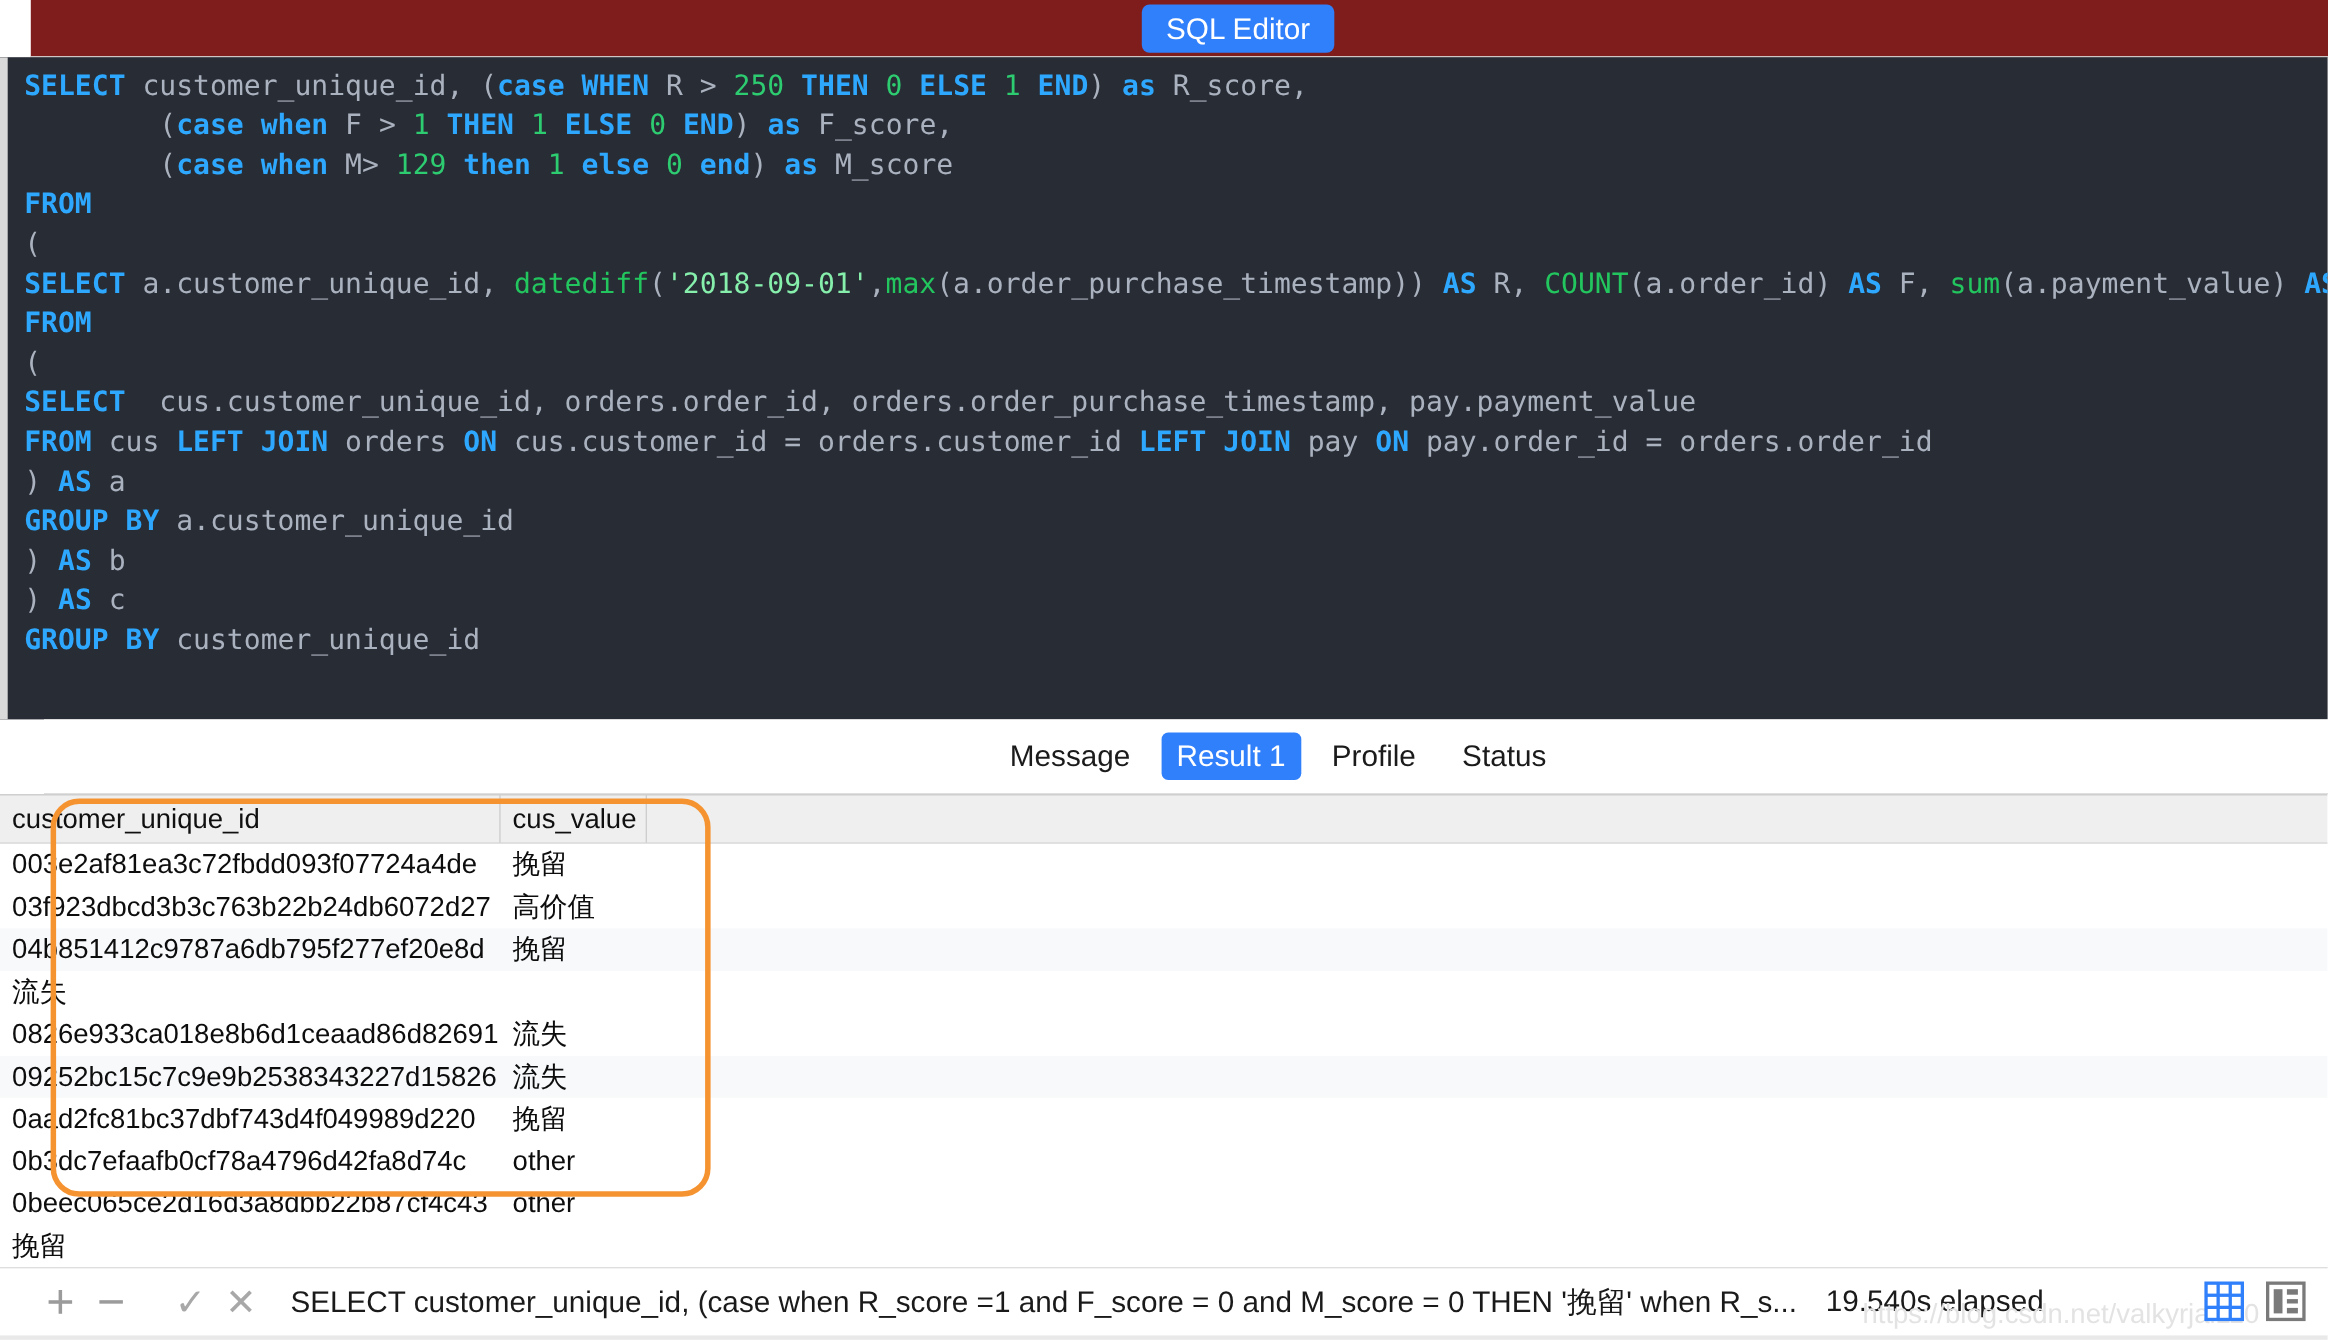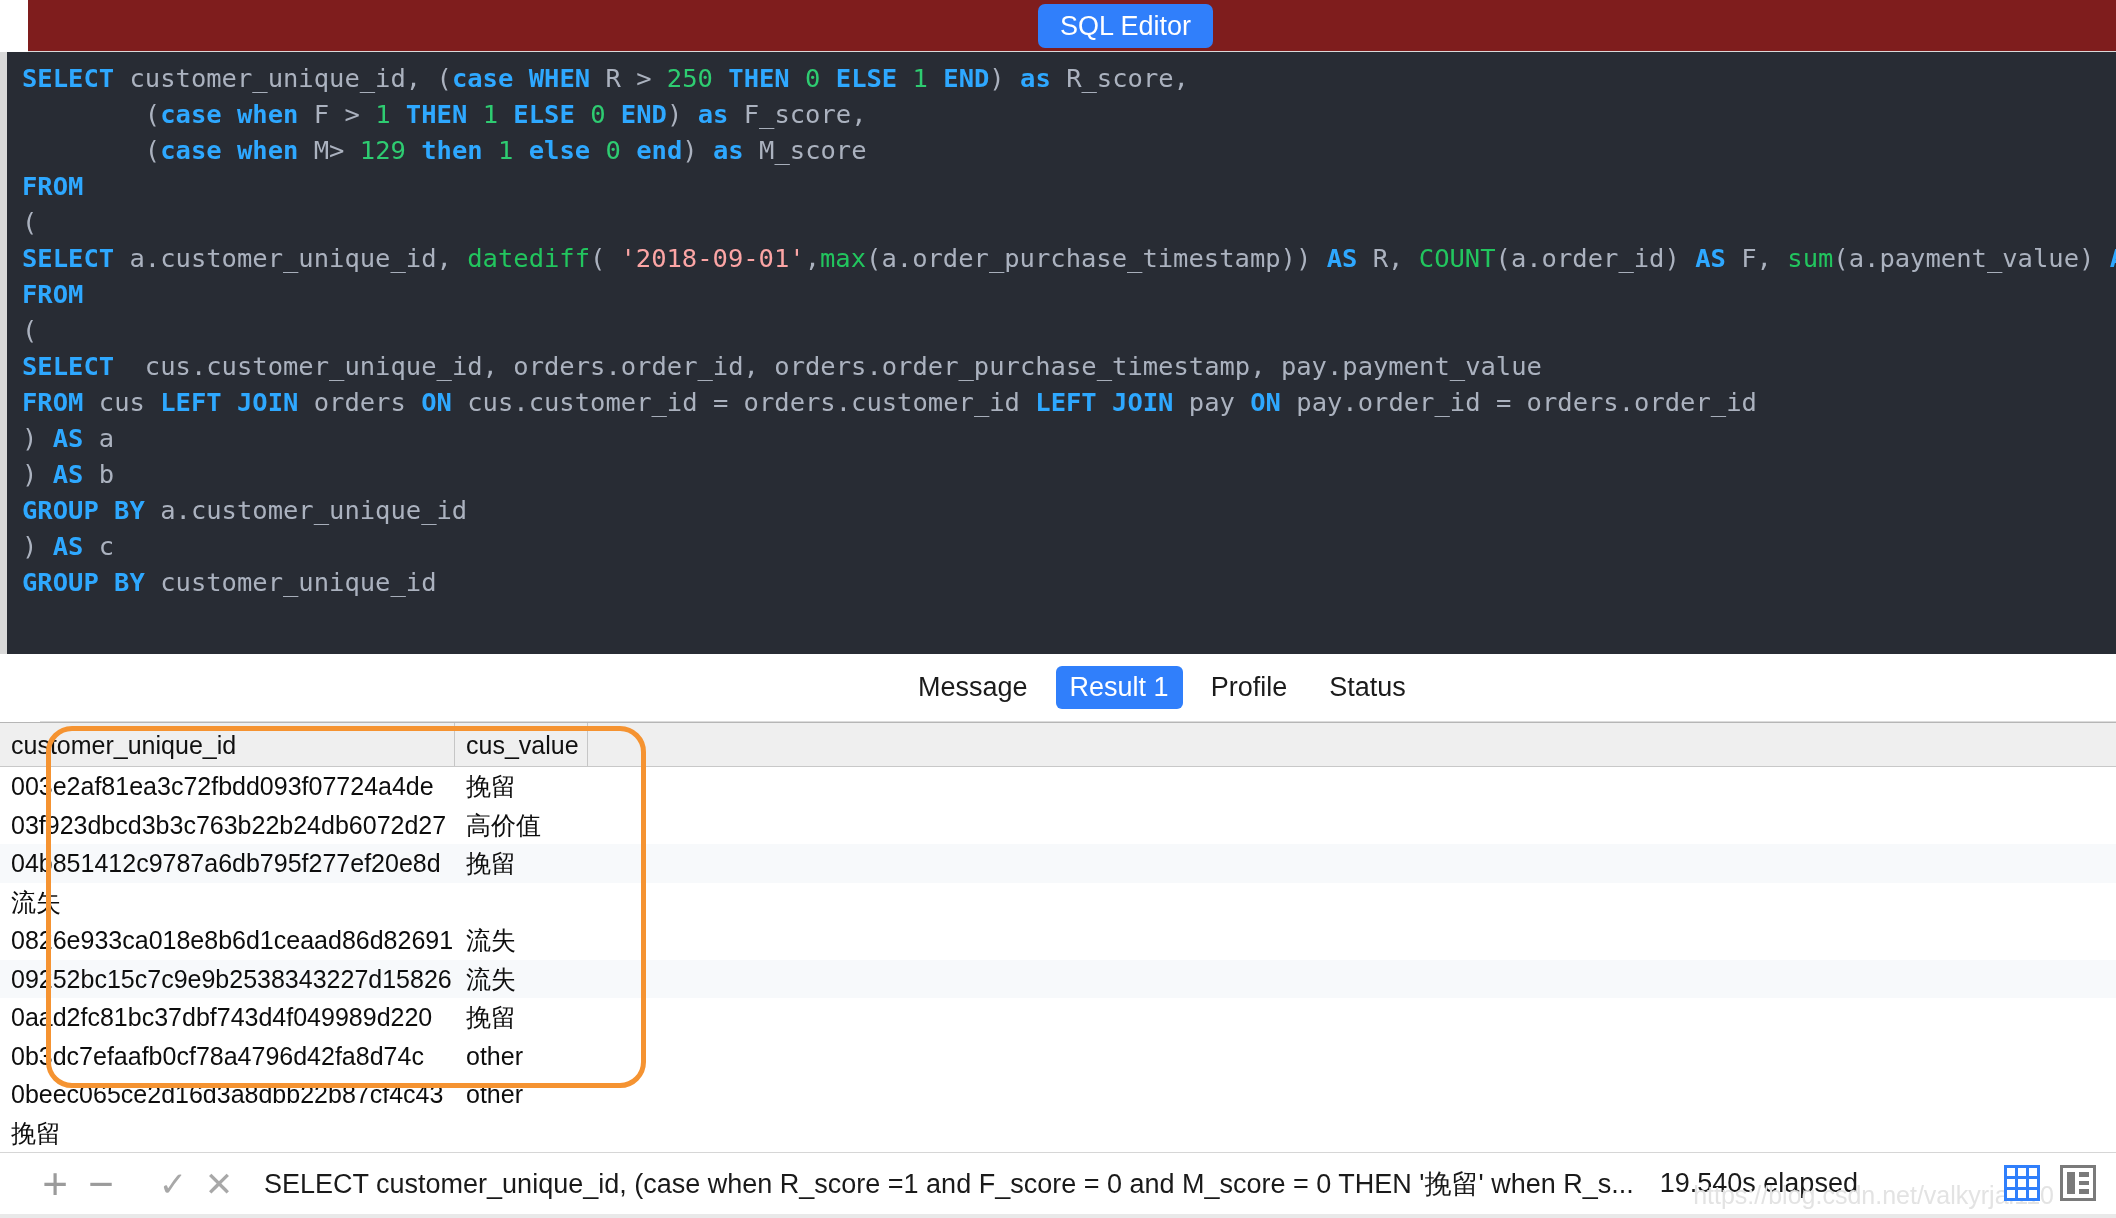--- a/index.html
+++ b/index.html
@@ -43,21 +43,21 @@
     height: 36px; line-height: 36px;
     font-family: "DejaVu Sans Mono", "Liberation Mono", monospace;
     font-size: 25.5px;
     color: #abb2bf;
     white-space: pre;
     padding-left: 22px;
   }
   .kw  { color: #2ea8ff; font-weight: bold; }       
   .kw2 { color: #22c55e; }                           
   .num { color: #2ecc71; }                           
-  .str { color: #fca5a5; margin-left: 15px; }                           
+  .str { color: #86efac; }                           
   .pl  { color: #abb2bf; }                           
 
   
   #result-tabs {
     position: absolute; left: 0; top: 654px; width: 2116px; height: 68px;
     background: #ffffff;
     border-bottom: 1px solid #dcdcdc;
     display: flex; align-items: center;
     padding-left: 864px;
     margin-left: 40px;
@@ -185,22 +185,22 @@
       <div class="code-line"><span class="pl">        (</span><span class="kw">case</span><span class="pl"> </span><span class="kw">when</span><span class="pl"> F &gt; </span><span class="num">1</span><span class="pl"> </span><span class="kw">THEN</span><span class="pl"> </span><span class="num">1</span><span class="pl"> </span><span class="kw">ELSE</span><span class="pl"> </span><span class="num">0</span><span class="pl"> </span><span class="kw">END</span><span class="pl">) </span><span class="kw">as</span><span class="pl"> F_score,</span></div>
       <div class="code-line"><span class="pl">        (</span><span class="kw">case</span><span class="pl"> </span><span class="kw">when</span><span class="pl"> M&gt; </span><span class="num">129</span><span class="pl"> </span><span class="kw">then</span><span class="pl"> </span><span class="num">1</span><span class="pl"> </span><span class="kw">else</span><span class="pl"> </span><span class="num">0</span><span class="pl"> </span><span class="kw">end</span><span class="pl">) </span><span class="kw">as</span><span class="pl"> M_score</span></div>
       <div class="code-line"><span class="kw">FROM</span></div>
       <div class="code-line"><span class="pl">(</span></div>
       <div class="code-line"><span class="kw">SELECT</span><span class="pl"> a.customer_unique_id, </span><span class="kw2">datediff</span><span class="pl">(</span><span class="str">'2018-09-01'</span><span class="pl">,</span><span class="kw2">max</span><span class="pl">(a.order_purchase_timestamp)) </span><span class="kw">AS</span><span class="pl"> R, </span><span class="kw2">COUNT</span><span class="pl">(a.order_id) </span><span class="kw">AS</span><span class="pl"> F, </span><span class="kw2">sum</span><span class="pl">(a.payment_value) </span><span class="kw">AS</span><span class="pl"> M</span></div>
       <div class="code-line"><span class="kw">FROM</span></div>
       <div class="code-line"><span class="pl">(</span></div>
       <div class="code-line"><span class="kw">SELECT</span><span class="pl">  cus.customer_unique_id, orders.order_id, orders.order_purchase_timestamp, pay.payment_value</span></div>
       <div class="code-line"><span class="kw">FROM</span><span class="pl"> cus </span><span class="kw">LEFT JOIN</span><span class="pl"> orders </span><span class="kw">ON</span><span class="pl"> cus.customer_id = orders.customer_id </span><span class="kw">LEFT JOIN</span><span class="pl"> pay </span><span class="kw">ON</span><span class="pl"> pay.order_id = orders.order_id</span></div>
       <div class="code-line"><span class="pl">) </span><span class="kw">AS</span><span class="pl"> a</span></div>
+      <div class="code-line"><span class="kw">GROUP BY</span><span class="pl"> a.customer_unique_id</span></div>
       <div class="code-line"><span class="pl">) </span><span class="kw">AS</span><span class="pl"> b</span></div>
-      <div class="code-line"><span class="kw">GROUP BY</span><span class="pl"> a.customer_unique_id</span></div>
       <div class="code-line"><span class="pl">) </span><span class="kw">AS</span><span class="pl"> c</span></div>
       <div class="code-line"><span class="kw">GROUP BY</span><span class="pl"> customer_unique_id</span></div>
     </div>
 </div>
 
 <div id="result-tabs">
     <div class="rtab">Message</div>
     <div class="rtab active">Result 1</div>
     <div class="rtab">Profile</div>
     <div class="rtab">Status</div>

